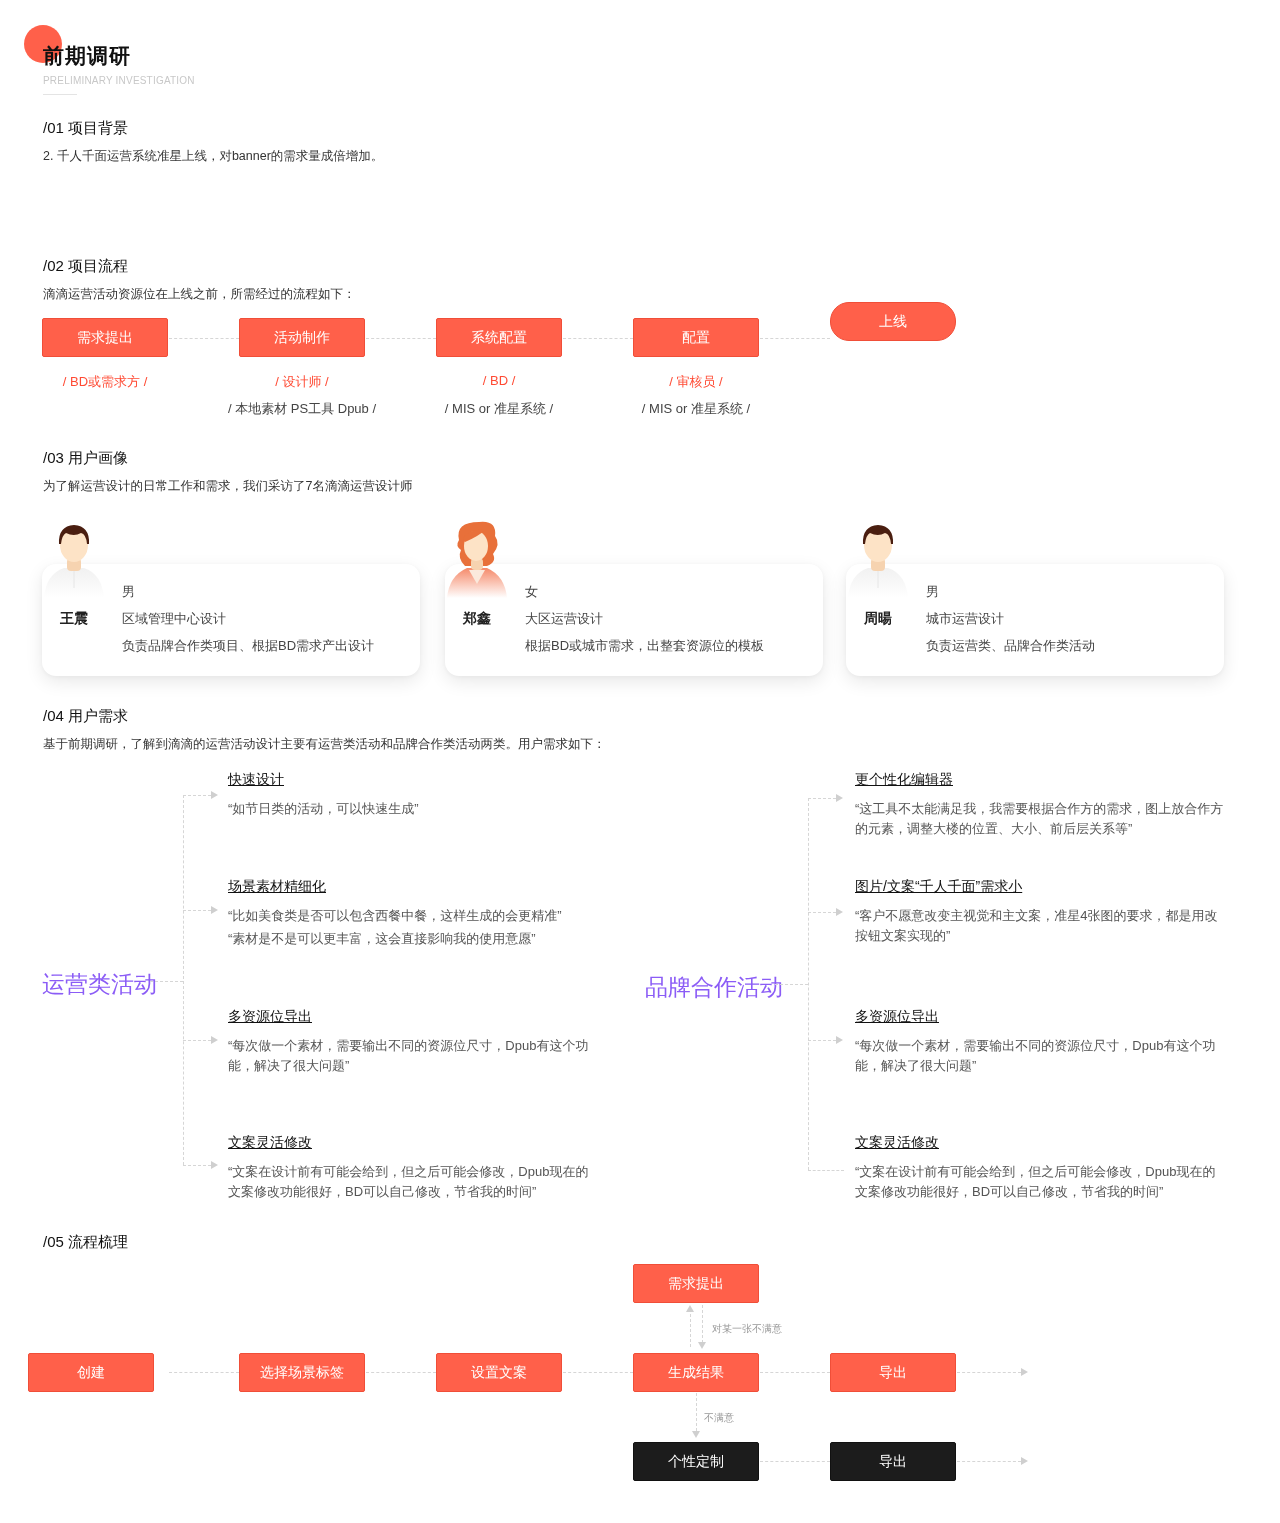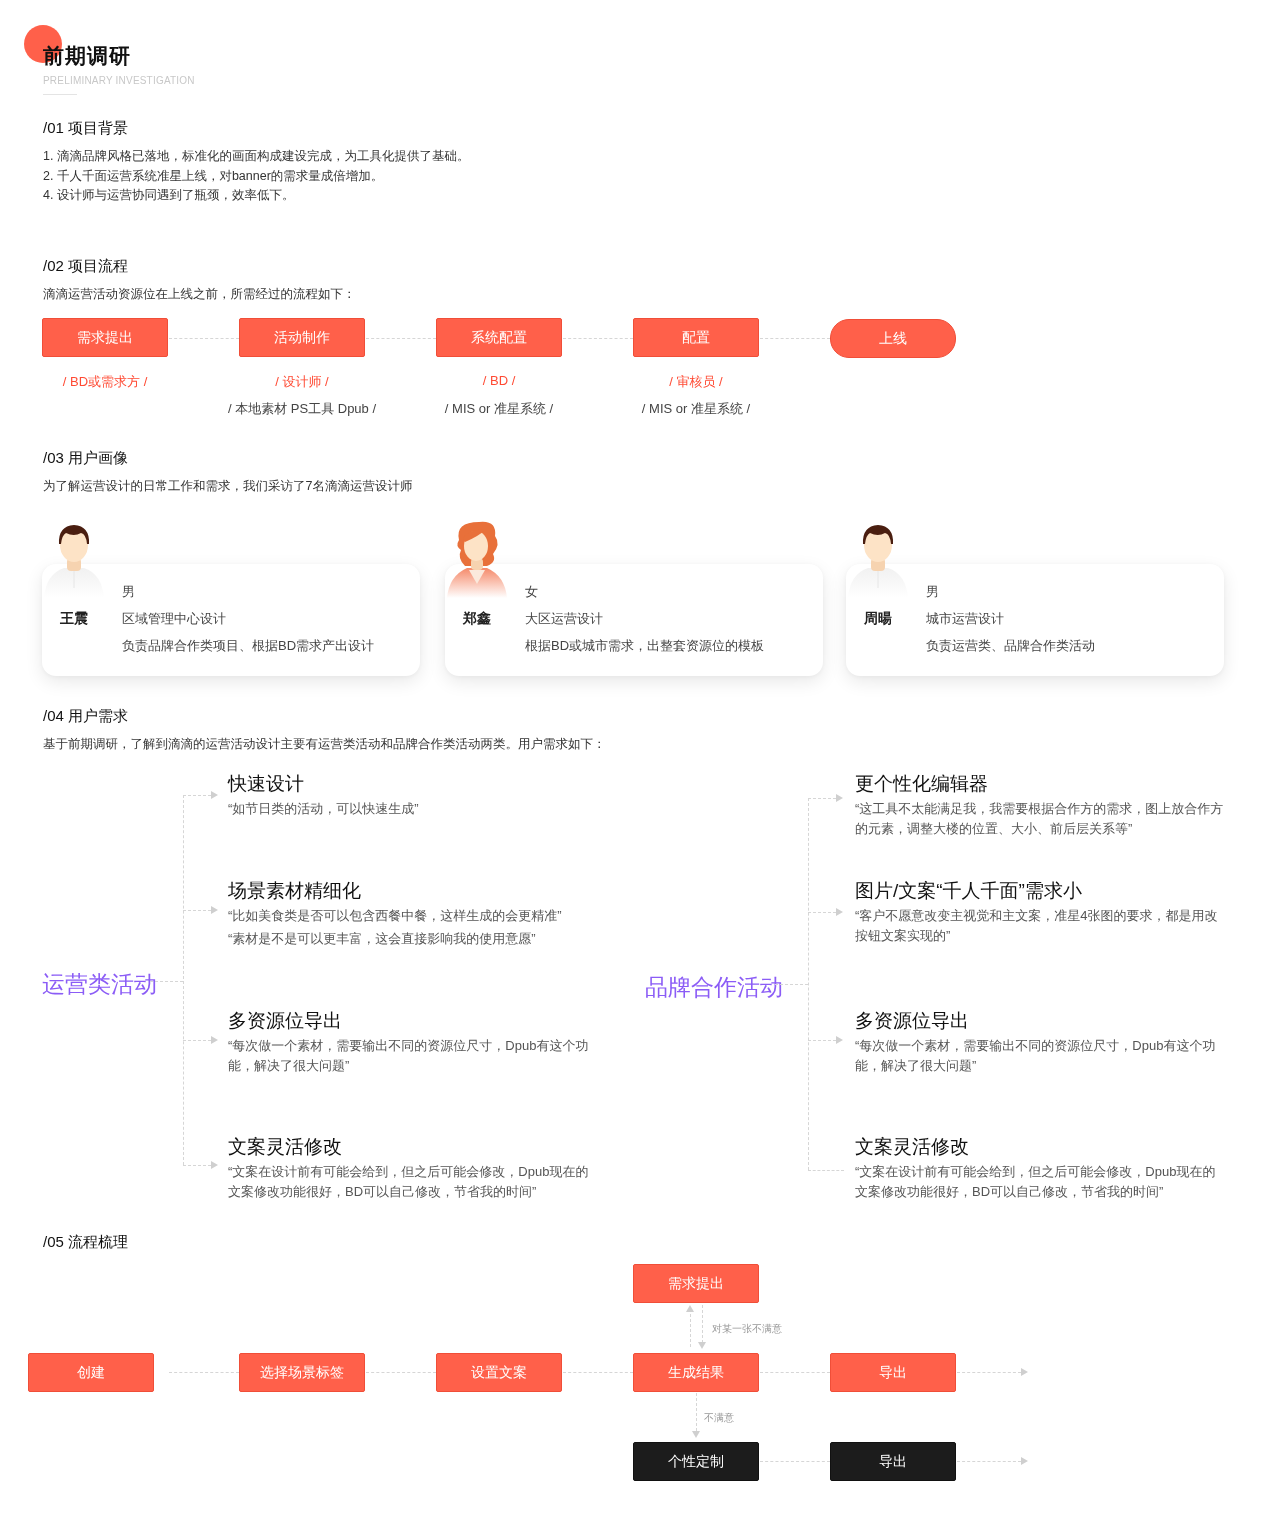--- a/index.html
+++ b/index.html
@@ -42,52 +42,50 @@
   .card {
     position: absolute; width: 378px; height: 112px; background: #fff; border-radius: 14px;
     box-shadow: 0 6px 18px rgba(0,0,0,0.09), 0 1px 4px rgba(0,0,0,0.04);
   }
   .card .name { position: absolute; left: 18px; top: 46px; font-size: 14px; font-weight: bold; color: #222; }
   .card .line { position: absolute; left: 80px; font-size: 13px; color: #444; }
   .avatar { position: absolute; width: 64px; height: 80px; }
 
   
   .cat-label { position: absolute; font-size: 23px; color: #8b5cf6; }
-  .need-title { position: absolute; font-size: 19px; color: #111; }
+  .need-title { position: absolute; font-size: 14px; color: #111; text-decoration: underline; }
   .need-quote { position: absolute; font-size: 13px; color: #555; line-height: 20px; width: 380px; }
   .note { position: absolute; font-size: 10px; color: #999; }
 </style>
 </head>
 <body>
 
 <div class="abs title-dot"></div>
 <div class="abs page-title">前期调研</div>
 <div class="abs page-subtitle">PRELIMINARY INVESTIGATION</div>
 <div class="abs title-rule"></div>
 
 <div class="abs section-title" style="left:43px;top:119px;">/01 项目背景</div>
 <div class="abs body-text" style="left:43px;top:147px;">
-  <div>1. 滴滴品牌风格已落地，标准化的画面构成建设完成，为工具化提供了基础。</div>
   <div>2. 千人千面运营系统准星上线，对banner的需求量成倍增加。</div>
-  <div>4. 设计师与运营协同遇到了瓶颈，效率低下。</div>
 </div>
 
 <div class="abs section-title" style="left:43px;top:257px;">/02 项目流程</div>
 <div class="abs body-text" style="left:43px;top:285px;">滴滴运营活动资源位在上线之前，所需经过的流程如下：</div>
 
 <div class="dash-h" style="left:169px;top:338px;width:70px;"></div>
 <div class="dash-h" style="left:366px;top:338px;width:70px;"></div>
 <div class="dash-h" style="left:563px;top:338px;width:70px;"></div>
 <div class="dash-h" style="left:760px;top:338px;width:70px;"></div>
 
 <div class="flow-box" style="left:42px;top:318px;">需求提出</div>
 <div class="flow-box" style="left:239px;top:318px;">活动制作</div>
 <div class="flow-box" style="left:436px;top:318px;">系统配置</div>
 <div class="flow-box" style="left:633px;top:318px;">配置</div>
-<div class="flow-box" style="left:830px;top:319px;border-radius:19px;">上线</div>
+<div class="flow-box" style="left:830px;top:302px;border-radius:19px;">上线</div>
 
 <div class="role-label" style="left:5px;top:373px;">/ BD或需求方 /</div>
 <div class="role-label" style="left:202px;top:373px;">/ 设计师 /</div>
 <div class="role-label" style="left:399px;top:373px;">/ BD /</div>
 <div class="role-label" style="left:596px;top:373px;">/ 审核员 /</div>
 <div class="tool-label" style="left:192px;top:400px;">/ 本地素材 PS工具 Dpub /</div>
 <div class="tool-label" style="left:389px;top:400px;">/ MIS or 准星系统 /</div>
 <div class="tool-label" style="left:586px;top:400px;">/ MIS or 准星系统 /</div>
 
 <div class="abs section-title" style="left:43px;top:449px;">/03 用户画像</div>

